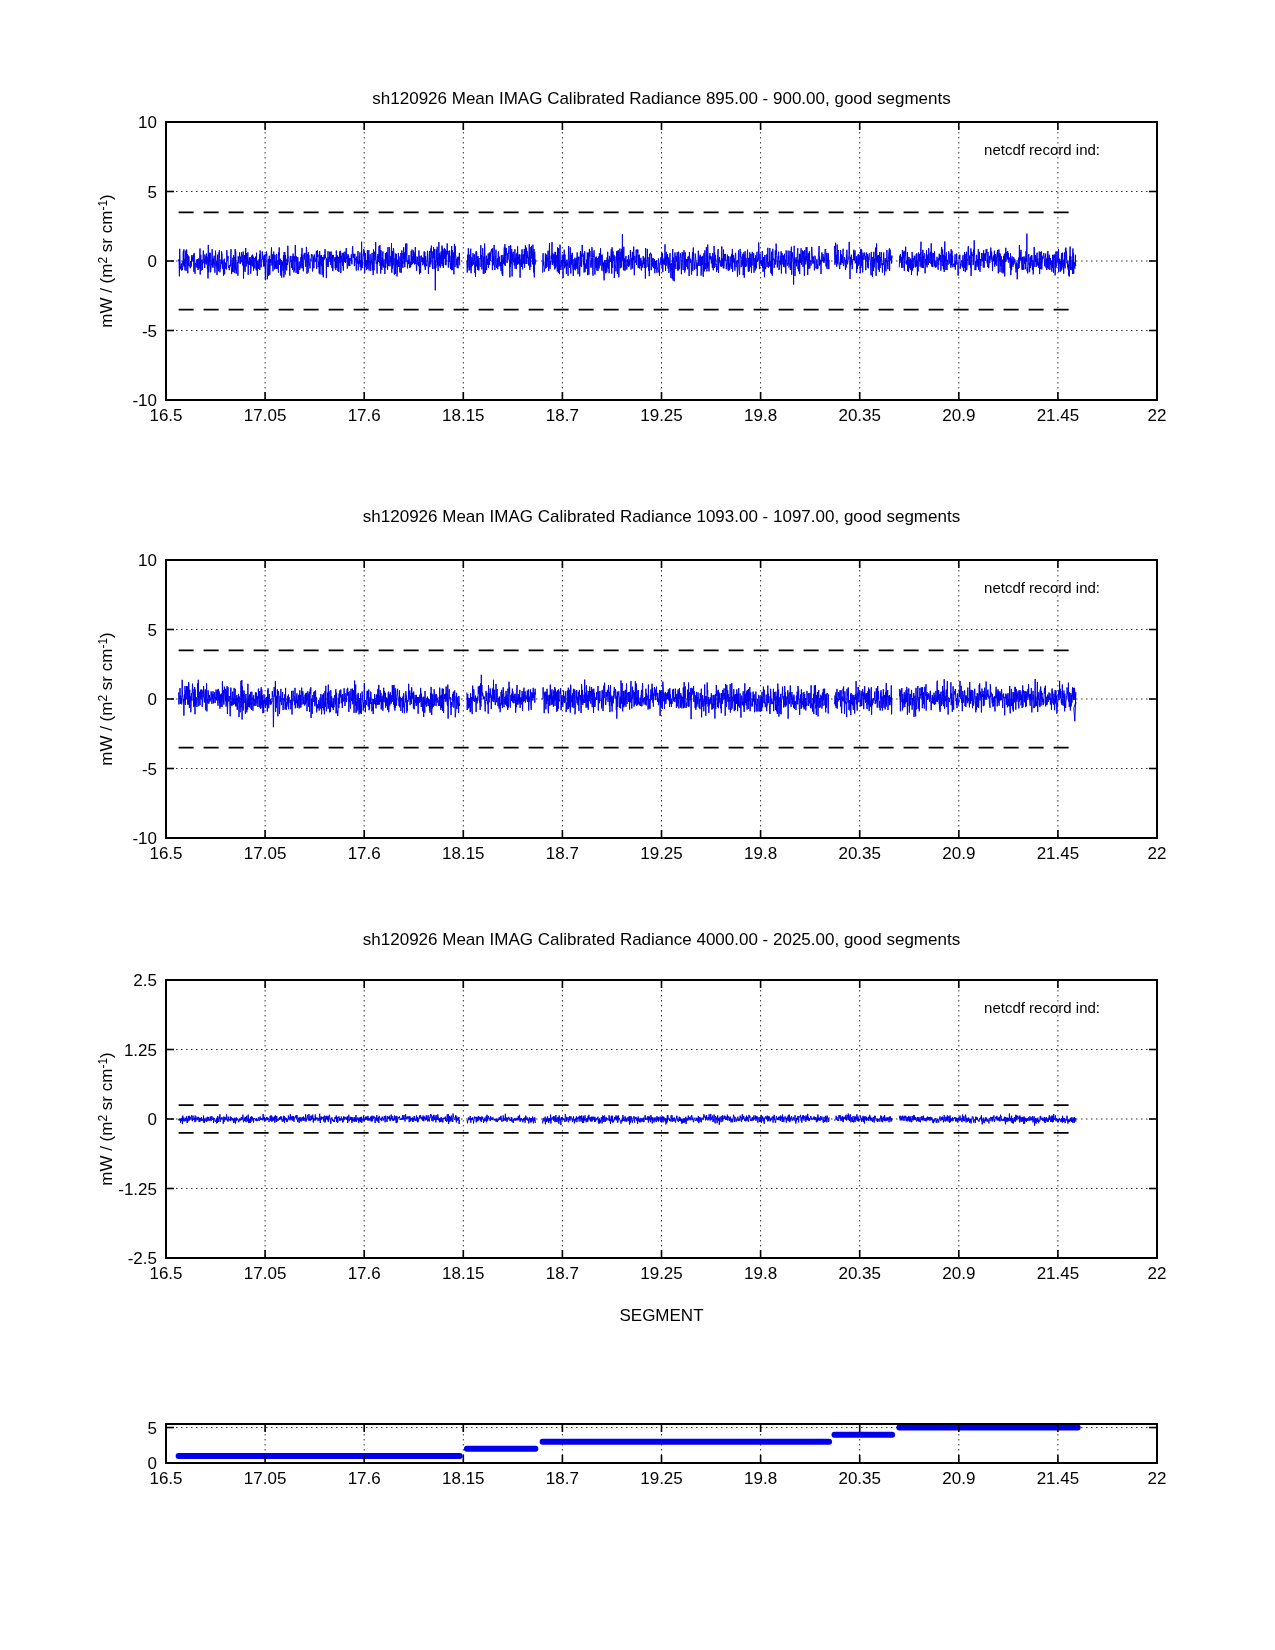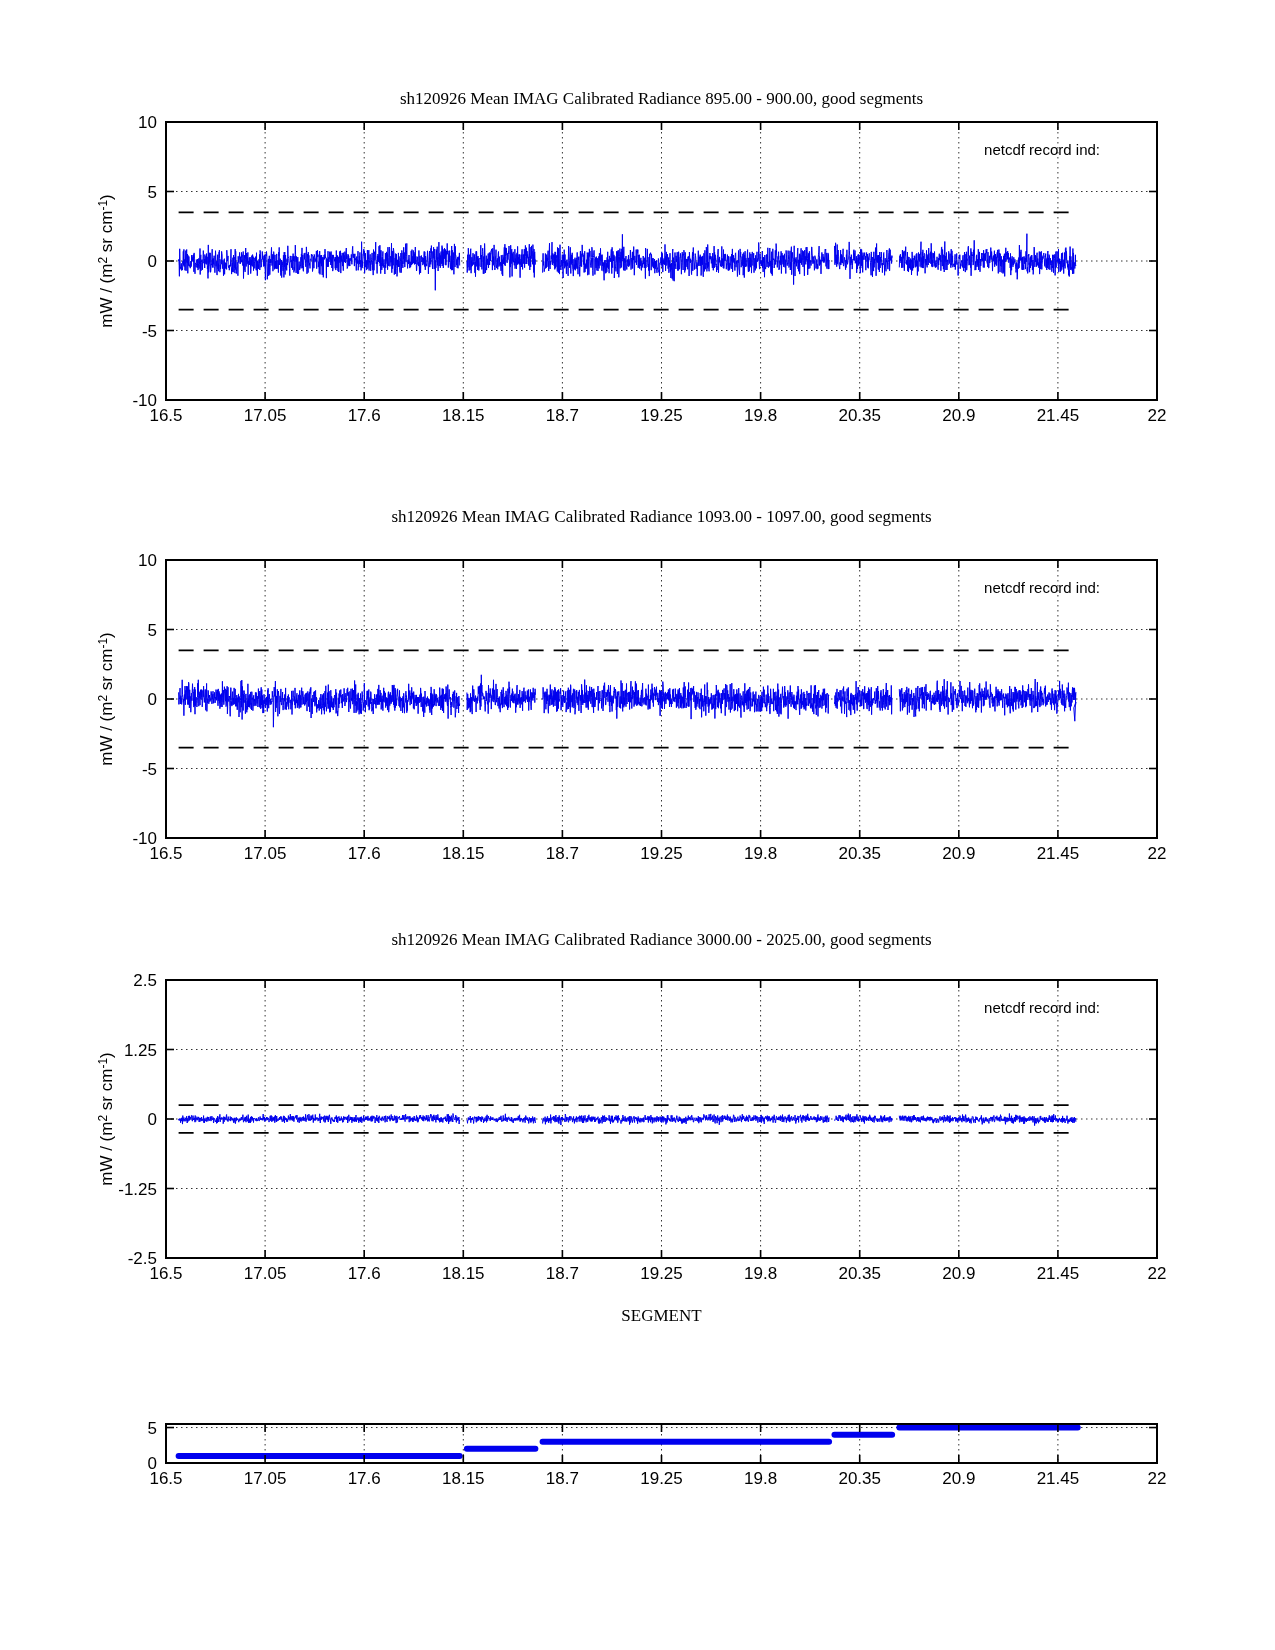--- a/index.html
+++ b/index.html
@@ -1,20 +1,20 @@
 <!DOCTYPE html>
 <html><head>
 <meta charset="utf-8">
 <style>
   html,body{margin:0;padding:0;background:#ffffff;}
   body{width:1275px;height:1650px;position:relative;font-family:"Liberation Sans",sans-serif;color:#000;}
   .page{position:absolute;left:0;top:0;width:1275px;height:1650px;background:#ffffff;}
   svg{position:absolute;left:0;top:0;}
   svg text{font-family:"Liberation Sans",sans-serif;font-size:17px;fill:#000;}
-  .chart-title{position:absolute;left:166px;width:991px;text-align:center;font-size:17px;line-height:20px;white-space:nowrap;font-family:Liberation Serif, serif;}
+  .chart-title{position:absolute;left:166px;width:991px;text-align:center;font-size:17px;line-height:20px;white-space:nowrap;}
   .annot{position:absolute;left:666px;width:434px;text-align:right;font-size:15px;line-height:18px;}
   .ylabel{position:absolute;font-size:17px;white-space:nowrap;transform:translate(-50%,-50%) rotate(-90deg);}
   .sup{font-size:12px;vertical-align:5px;}
 </style>
 </head>
 <body>
 
 <div class="page">
   <svg id="svg-root" width="1275" height="1650">
       <g>
@@ -327,21 +327,21 @@
         </g>
         <g>
           <text x="157" y="1433.5454545454545" text-anchor="end">5</text>
           <text x="157" y="1469" text-anchor="end">0</text>
         </g>
       </g>
     </svg>
 
   <div class="chart-title" style="top:89px">sh120926 Mean IMAG Calibrated Radiance 895.00 - 900.00, good segments</div>
   <div class="chart-title" style="top:507px">sh120926 Mean IMAG Calibrated Radiance 1093.00 - 1097.00, good segments</div>
-  <div class="chart-title" style="top:930px">sh120926 Mean IMAG Calibrated Radiance 3000.00 - 2025.00, good segments</div>
+  <div class="chart-title" style="top:930px">sh120926 Mean IMAG Calibrated Radiance 4000.00 - 2025.00, good segments</div>
   <div class="chart-title" style="top:1306px">SEGMENT</div>
 
   <div class="annot" style="top:141px">netcdf record ind:</div>
   <div class="annot" style="top:579px">netcdf record ind:</div>
   <div class="annot" style="top:999px">netcdf record ind:</div>
 
   <div class="ylabel" style="left:106px;top:261px"><span>mW / (m</span><span class="sup">2</span><span> sr cm</span><span class="sup">-1</span><span>)</span></div>
   <div class="ylabel" style="left:106px;top:699px"><span>mW / (m</span><span class="sup">2</span><span> sr cm</span><span class="sup">-1</span><span>)</span></div>
   <div class="ylabel" style="left:106px;top:1119px"><span>mW / (m</span><span class="sup">2</span><span> sr cm</span><span class="sup">-1</span><span>)</span></div>
 </div>

